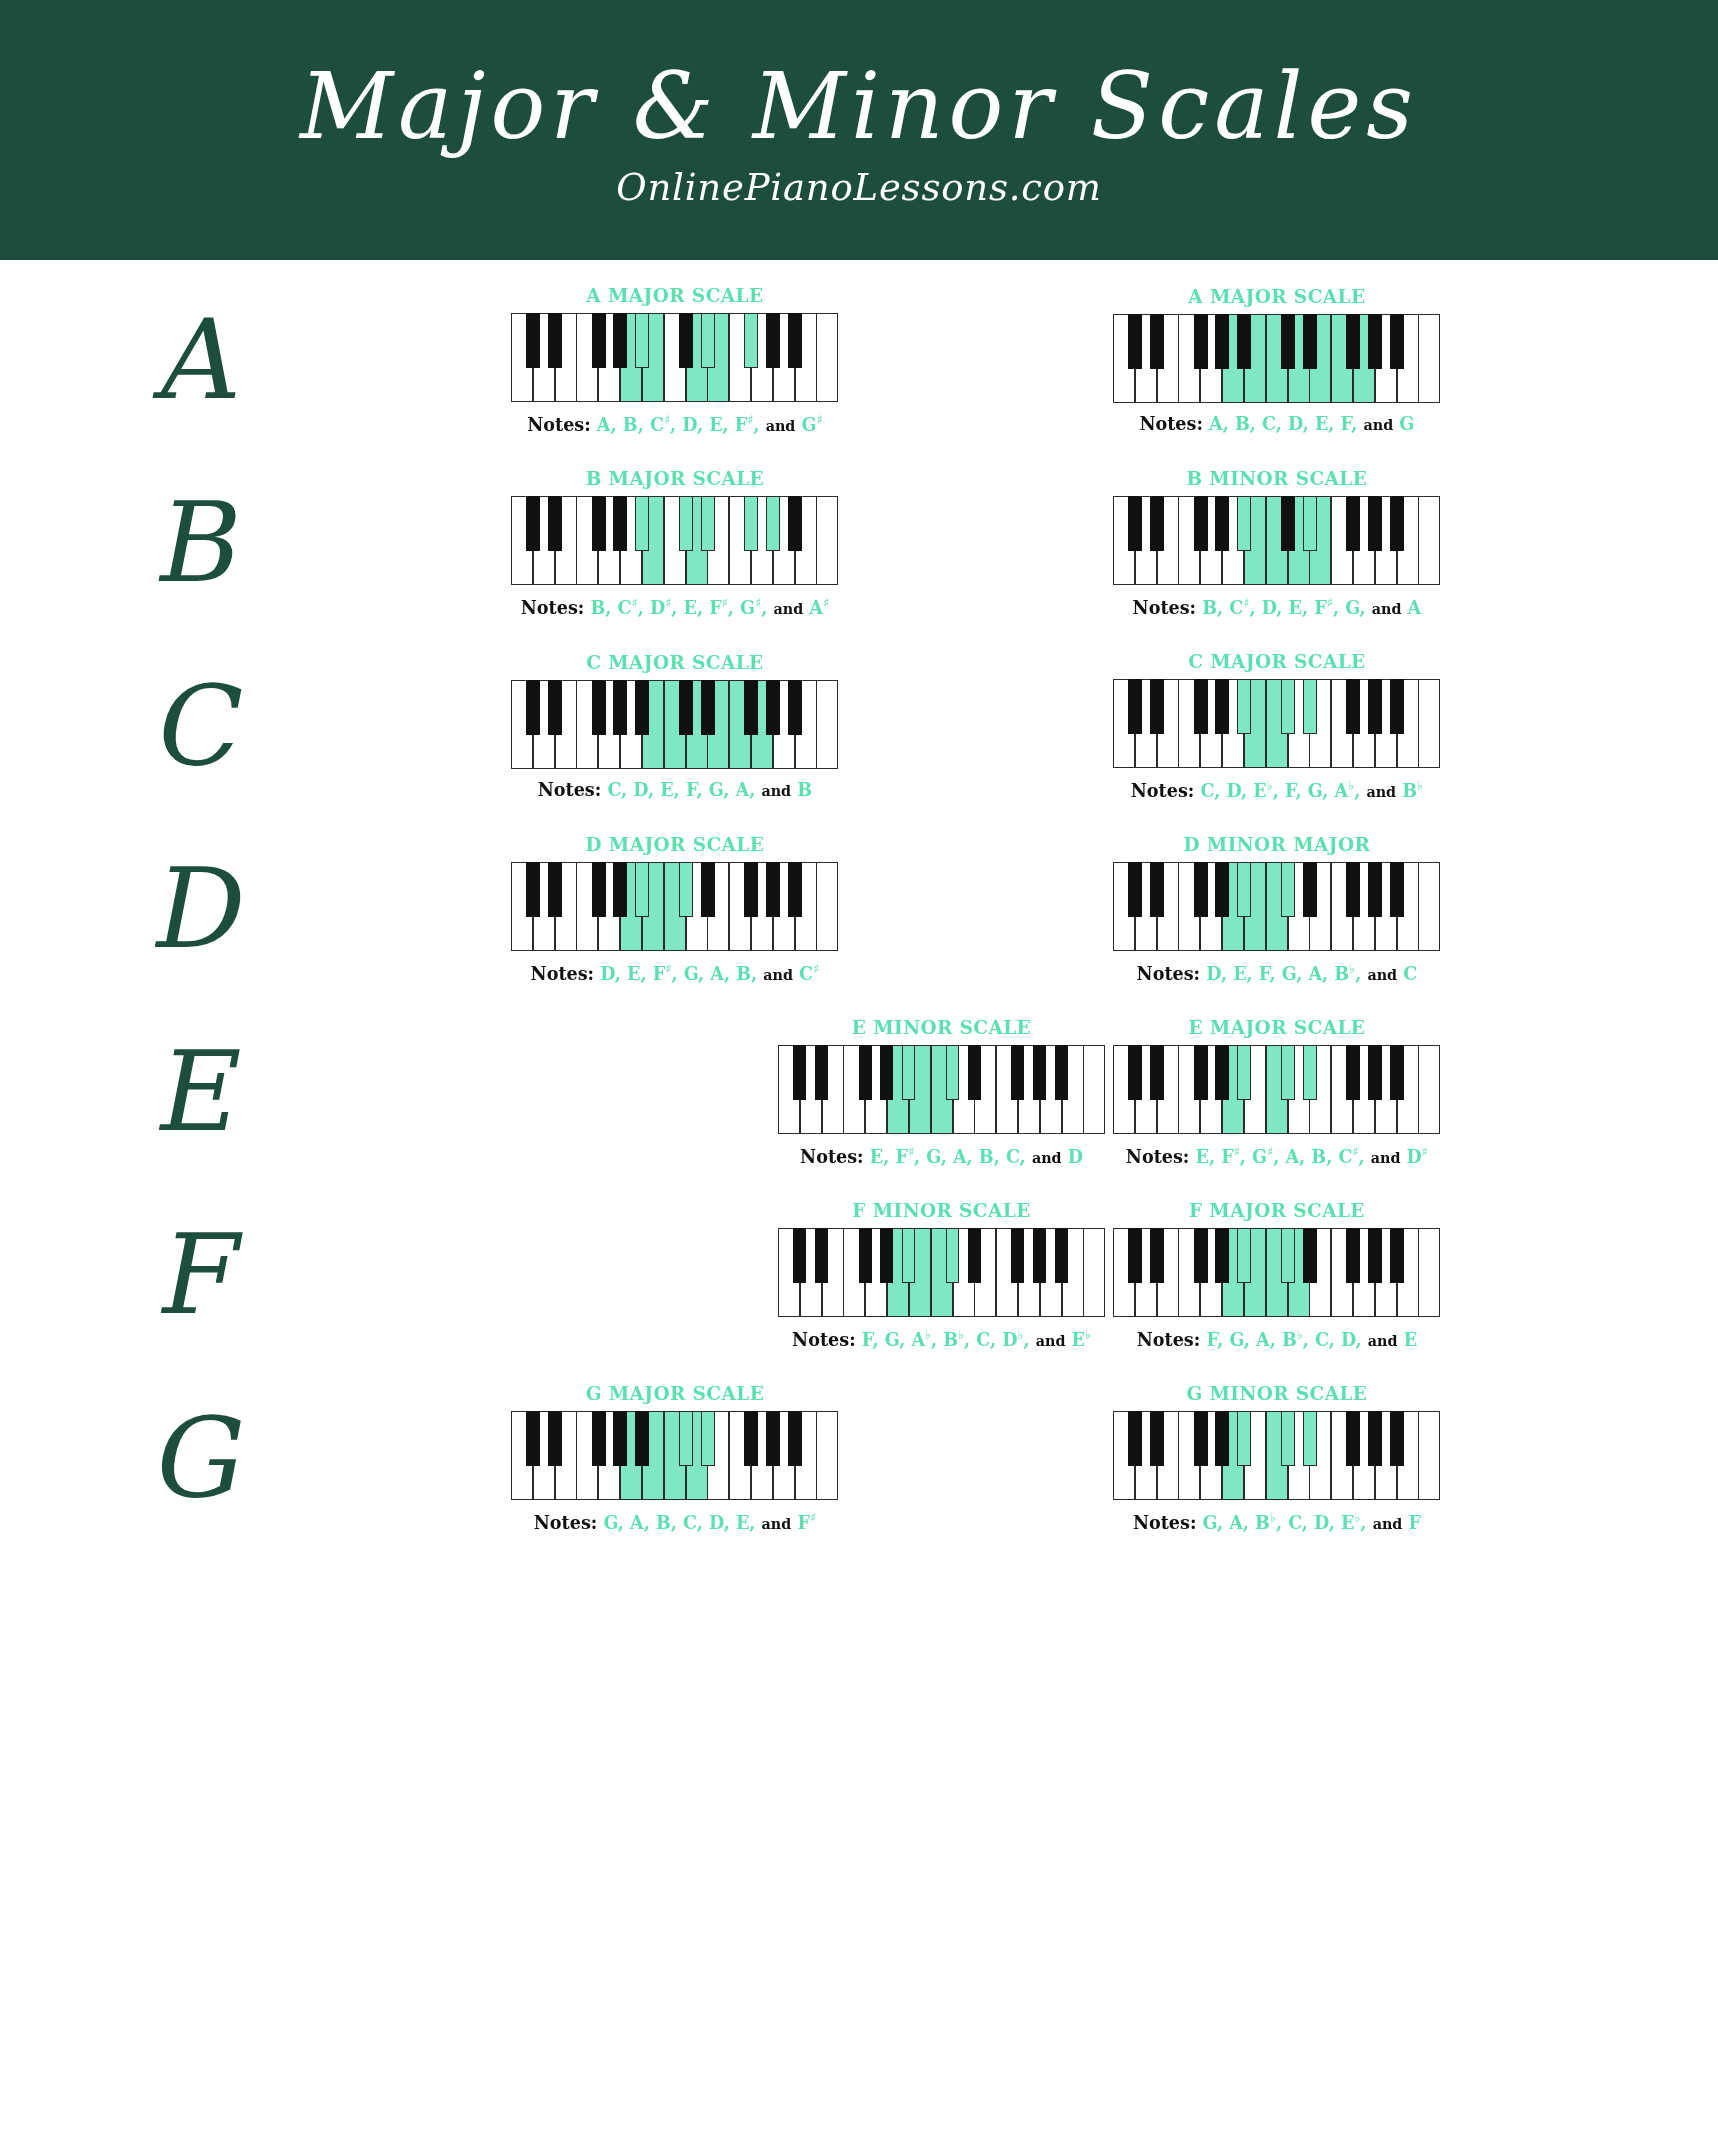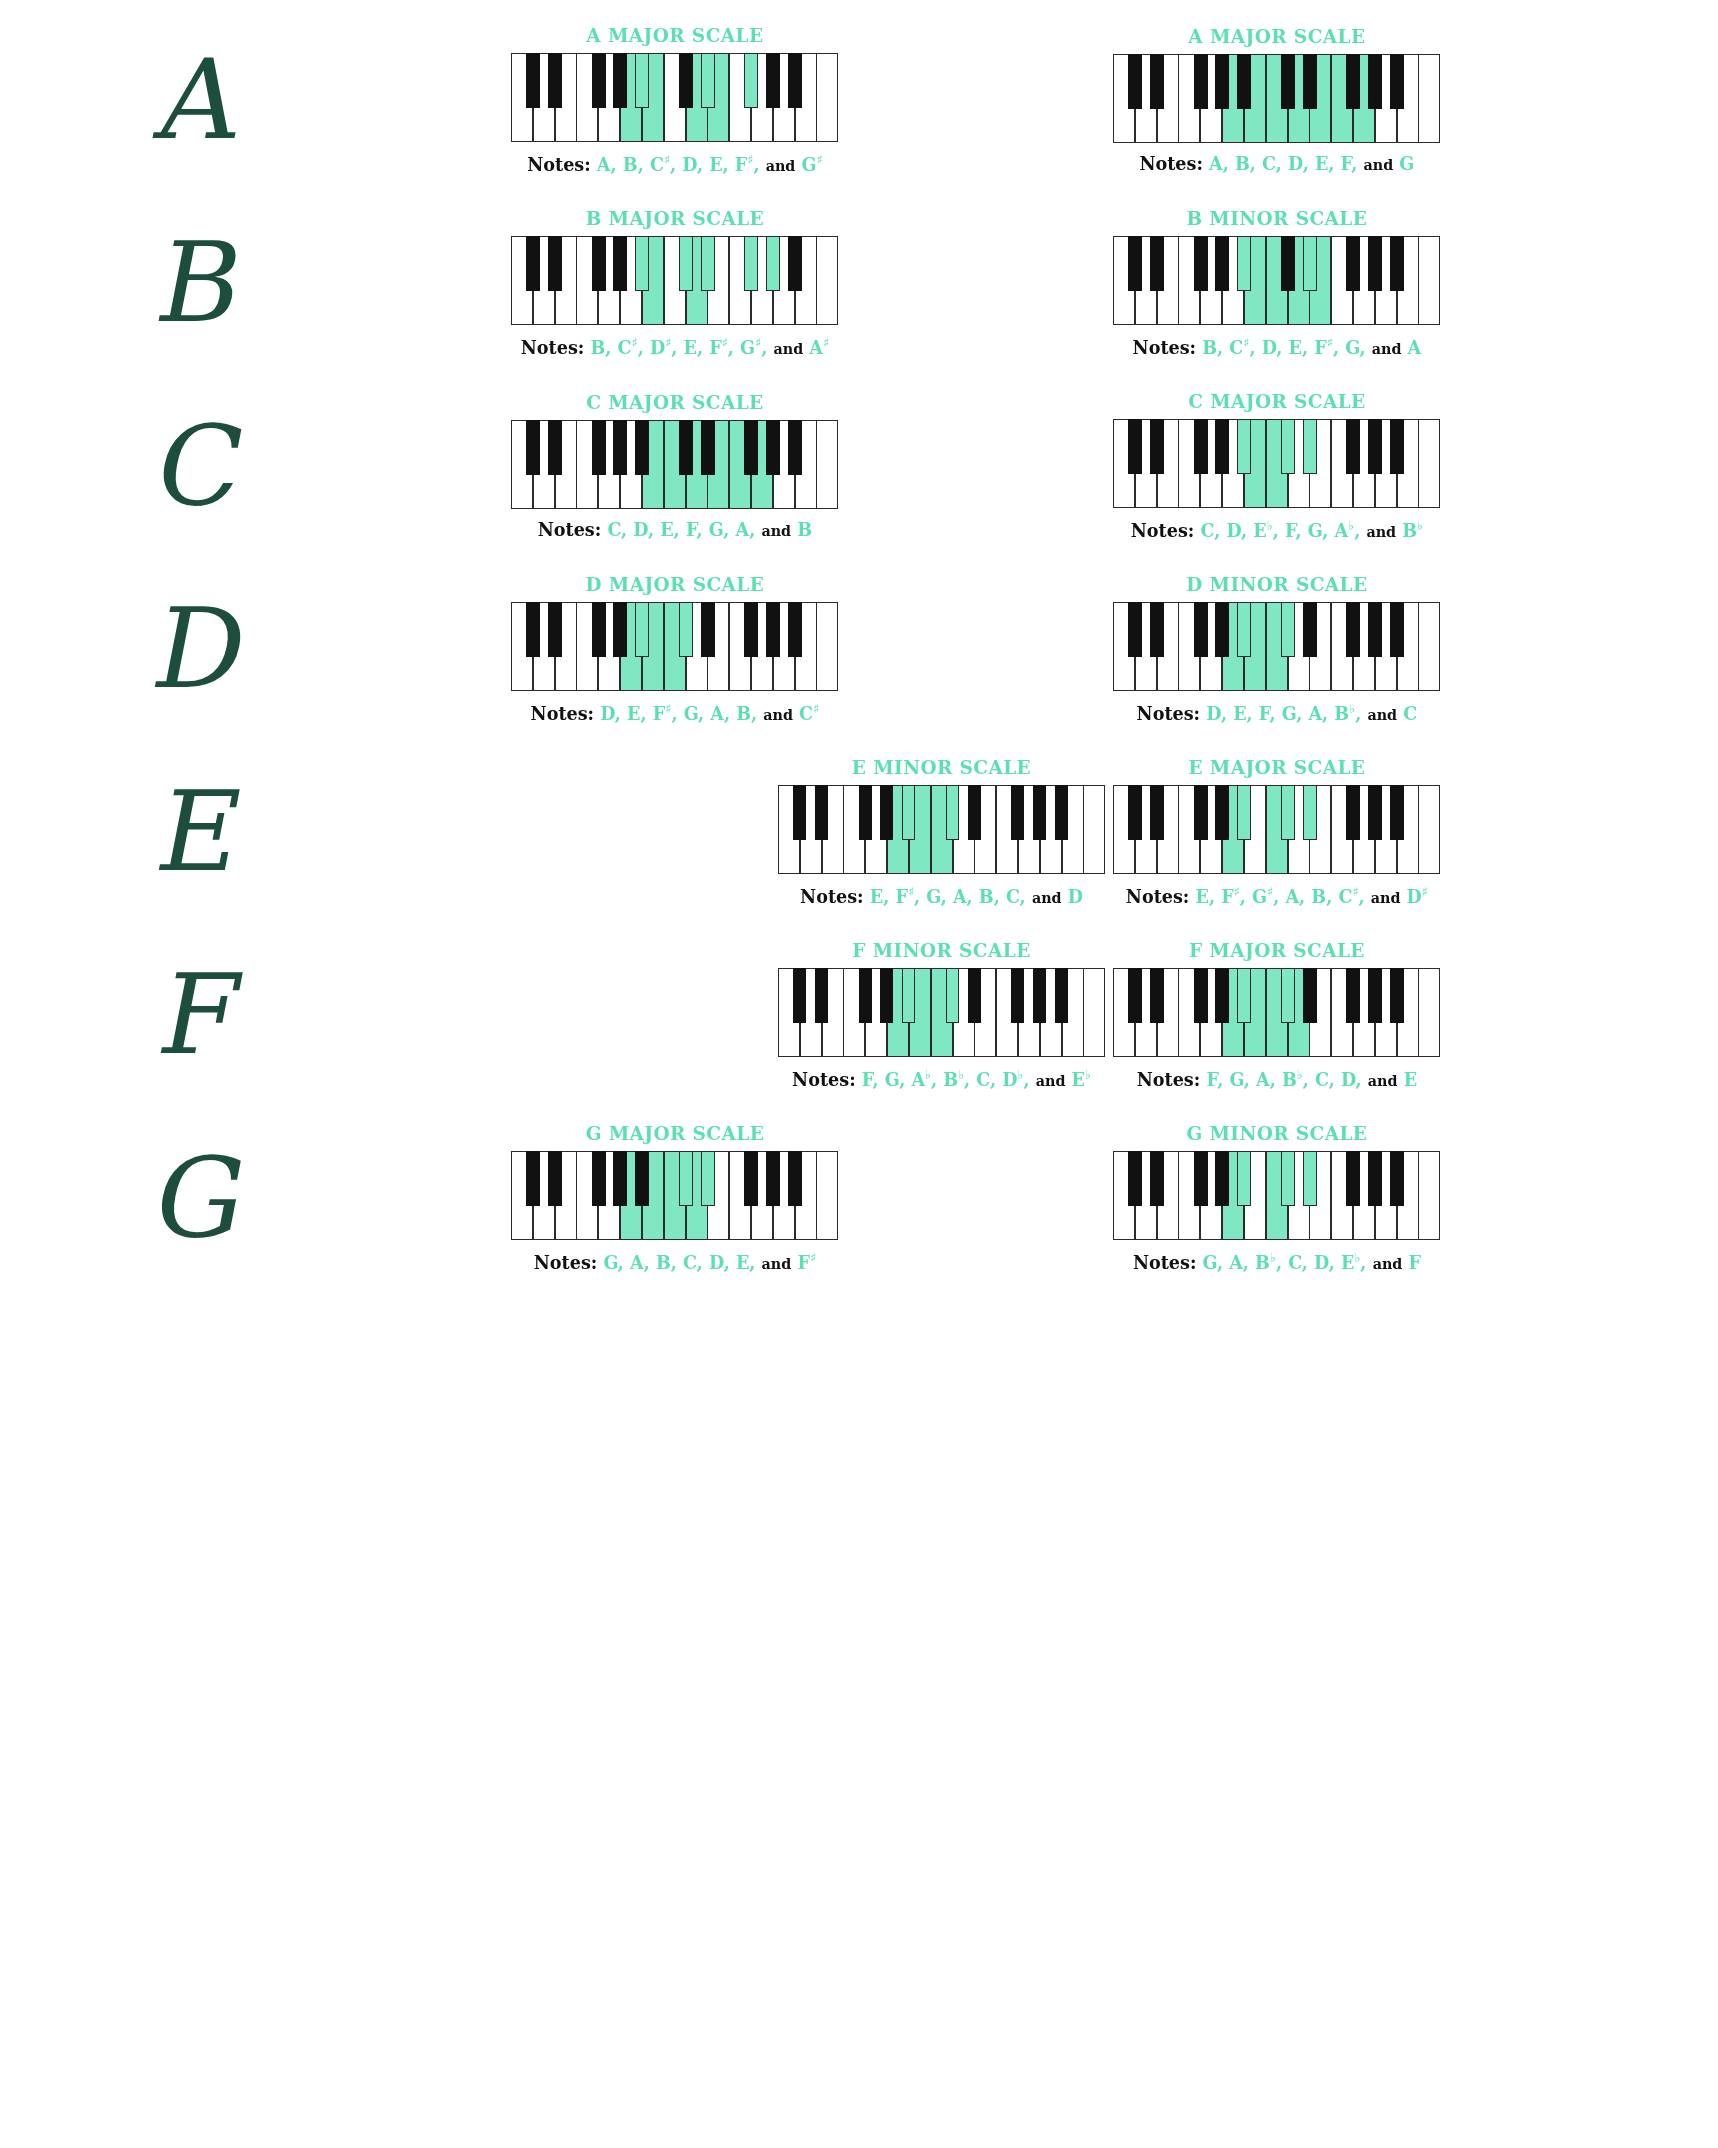--- a/index.html
+++ b/index.html
@@ -138,20 +138,24 @@
   }
   .notes .lbl{ color:#111111; font-weight:bold; }
   .notes .and{ color:#111111; font-weight:bold; font-size:14.3px; }
   .acc{ font-size:12.6px; vertical-align:super; }
 </style>
 </head>
 <body>
 
 <div class="page">
 
+  <div class="header">
+    <div class="header-title">Major &amp; Minor Scales</div>
+    <div class="header-sub">OnlinePianoLessons.com</div>
+  </div>
 
 
   <div class="rows" id="rows">
       <div class="row">
         <div class="row-letter">A</div>
         <div class="cell major">
           <div class="cell-title">A MAJOR SCALE</div>
           <div class="kb">
             <div class="white" style="left: 0px;"></div>
             <div class="white" style="left: 22px;"></div>
@@ -370,21 +374,21 @@
             <div class="black hl" style="left: 124px;"></div>
             <div class="black hl" style="left: 168px;"></div>
             <div class="black" style="left: 190px;"></div>
             <div class="black" style="left: 233px;"></div>
             <div class="black" style="left: 255px;"></div>
             <div class="black" style="left: 277px;"></div>
           </div>
           <div class="notes"><span class="lbl">Notes:</span> D, E, F<span class="acc">♯</span>, G, A, B, <span class="and">and</span> C<span class="acc">♯</span></div>
         </div>
         <div class="cell minor">
-          <div class="cell-title">D MINOR SCALE</div>
+          <div class="cell-title">D MINOR MAJOR</div>
           <div class="kb">
             <div class="white" style="left: 0px;"></div>
             <div class="white" style="left: 22px;"></div>
             <div class="white" style="left: 44px;"></div>
             <div class="white" style="left: 65px;"></div>
             <div class="white" style="left: 87px;"></div>
             <div class="white hl" style="left: 109px;"></div>
             <div class="white hl" style="left: 131px;"></div>
             <div class="white hl" style="left: 153px;"></div>
             <div class="white" style="left: 175px;"></div>

